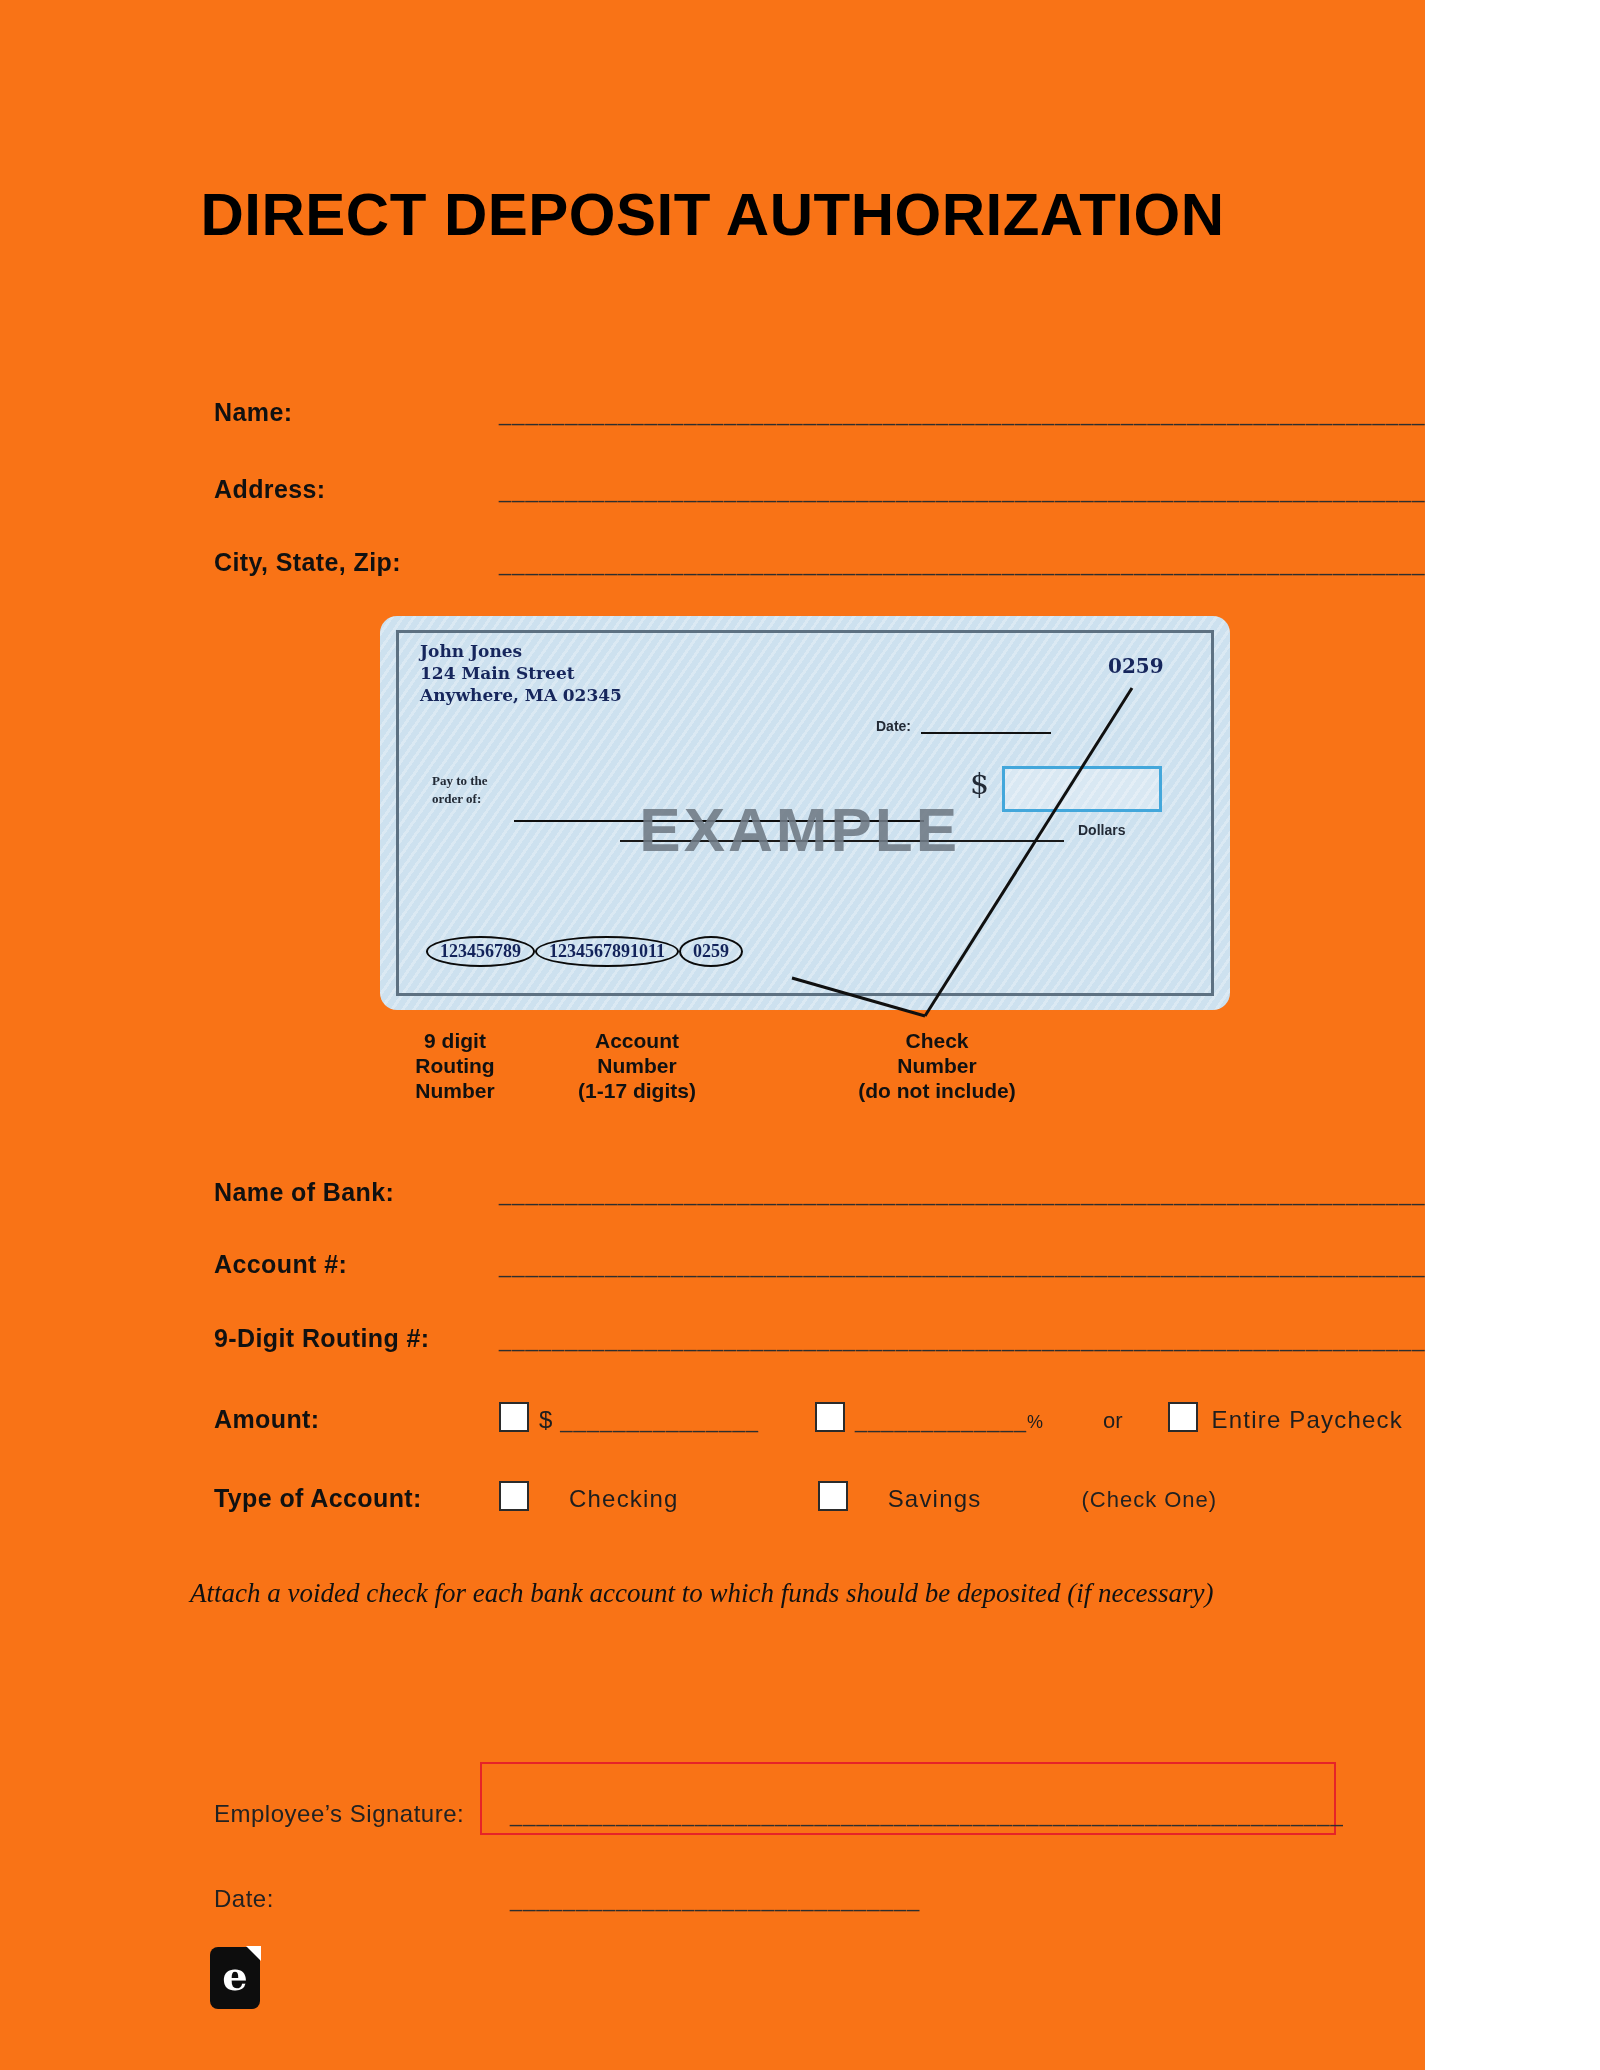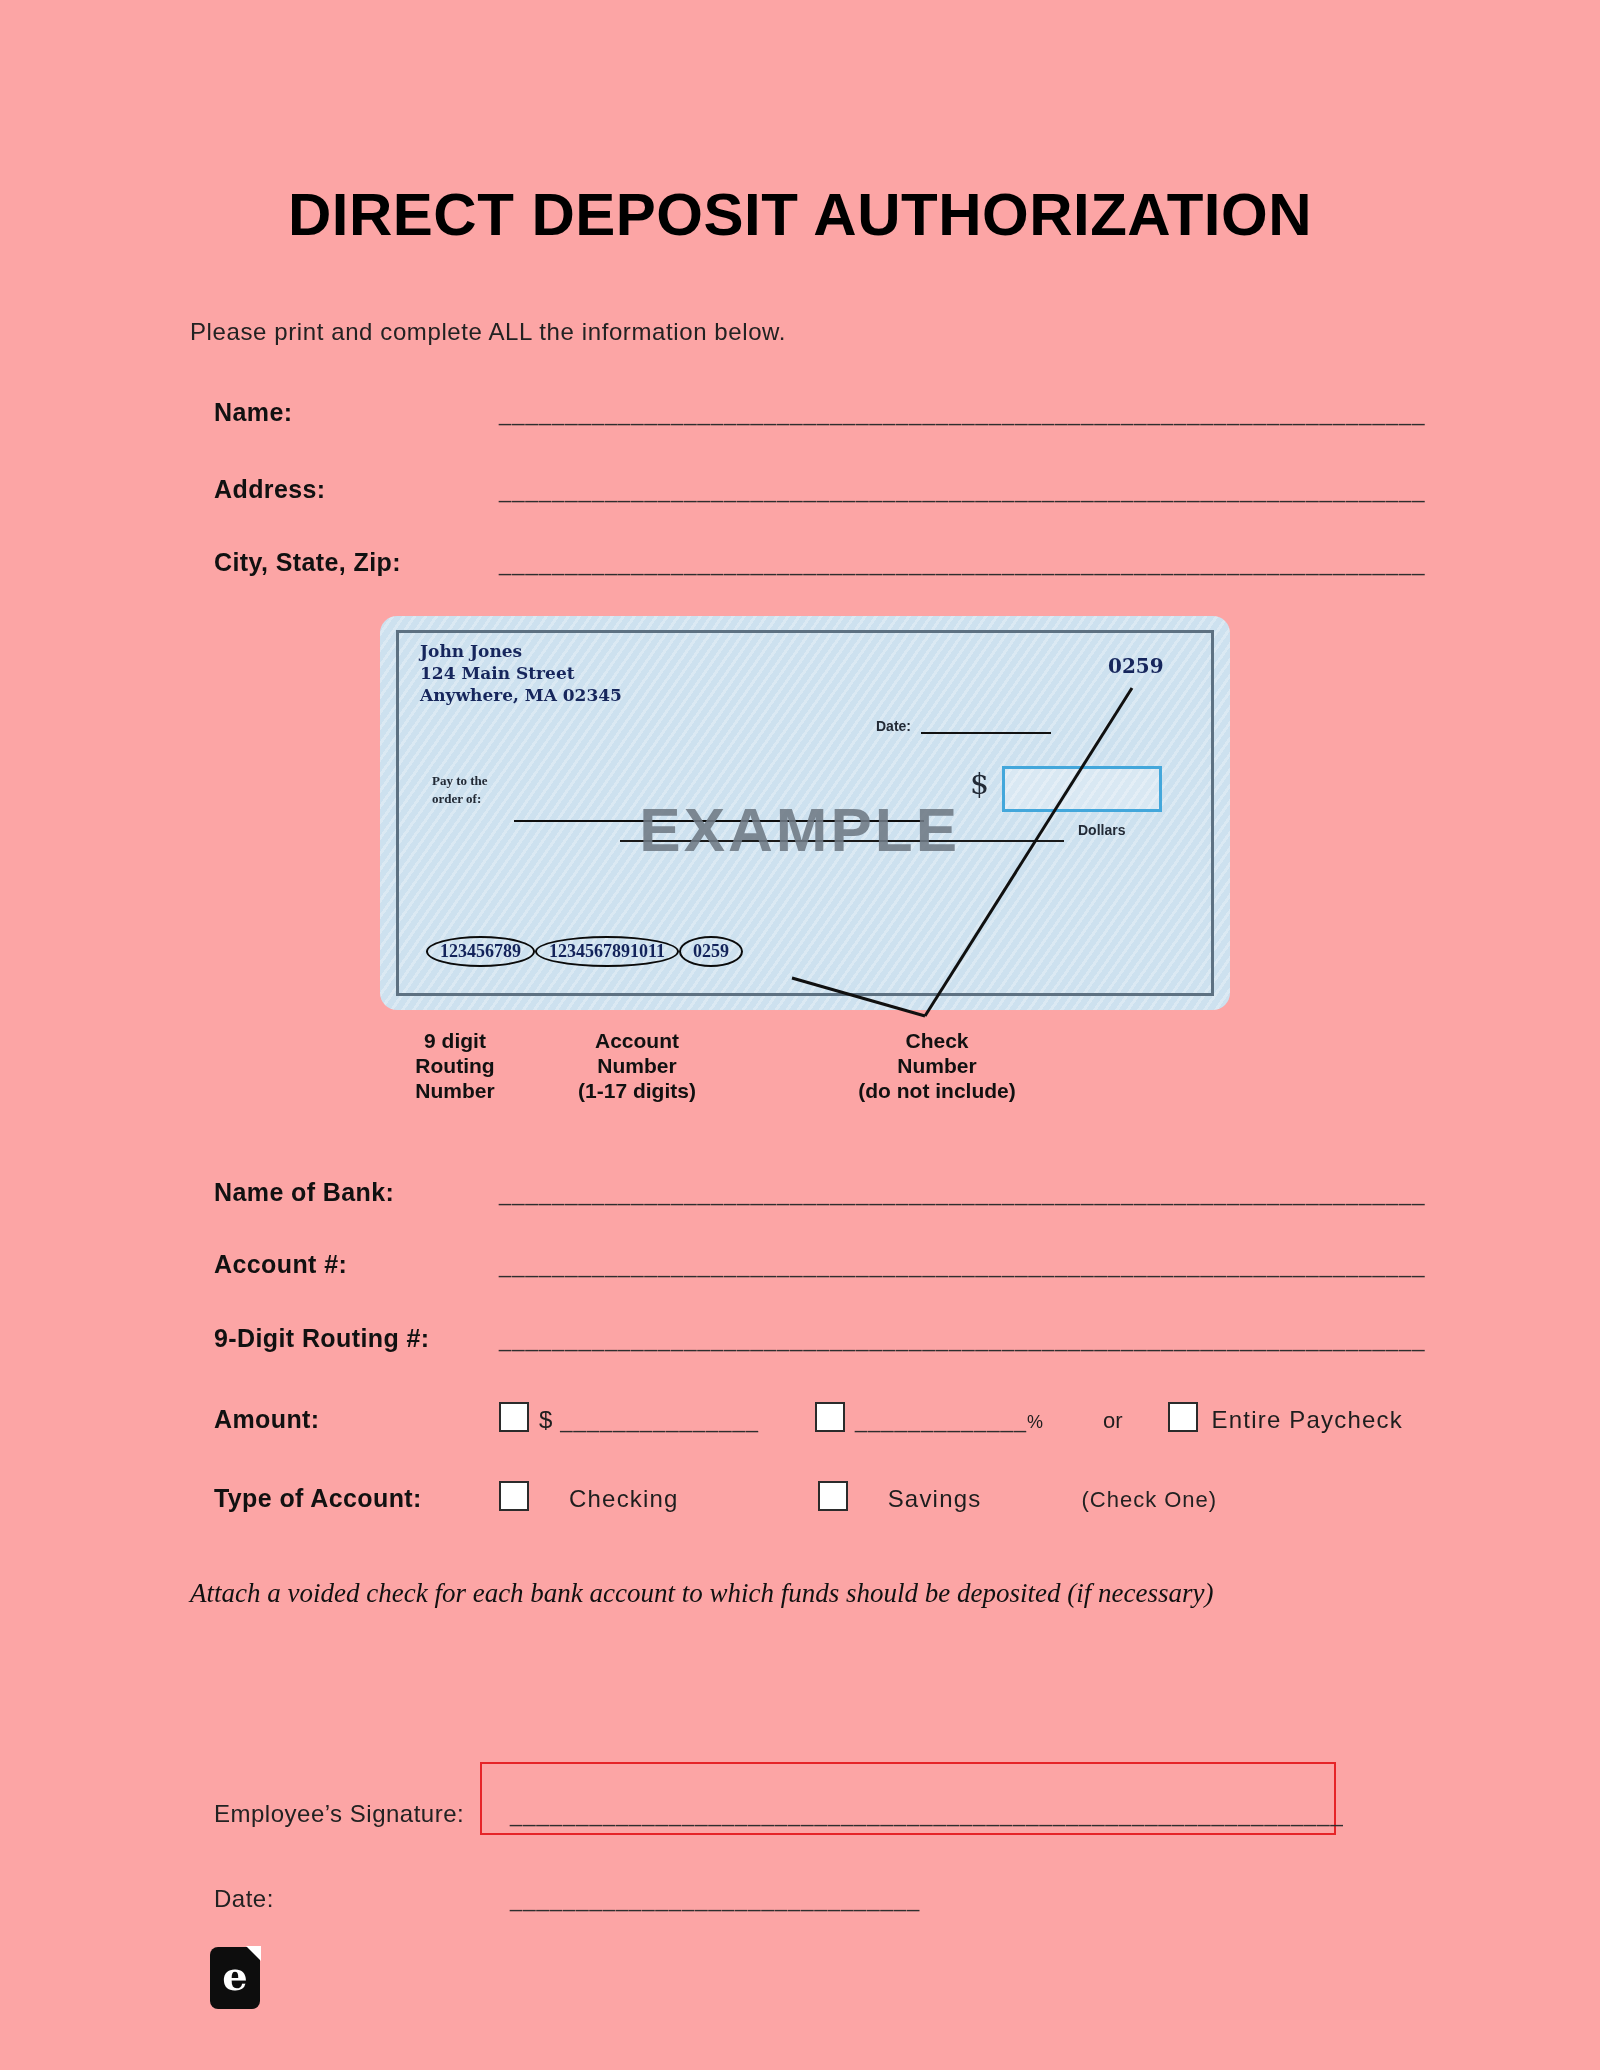--- a/index.html
+++ b/index.html
@@ -1,17 +1,17 @@
 <!DOCTYPE html>
 <html><head>
 <meta charset="utf-8">
 <style>
   html, body { margin: 0; padding: 0; }
   body { background: #ffffff; font-family: "Liberation Sans", sans-serif; color: #1e1e1e; }
-  .page { position: relative; width: 1600px; height: 2070px; background: #fca5a5; overflow: hidden; }
+  .page { position: relative; width: 1425px; height: 2070px; background: #f97316; overflow: hidden; }
 
   .title { position: absolute; top: 140px; left: 0; width: 100%; text-align: center;
            font-size: 60px; font-weight: 800; letter-spacing: 0.5px; color: #000; white-space: nowrap; }
   .instruction { position: absolute; left: 190px; top: 294px; font-size: 24px; letter-spacing: 0.6px; color: #222; }
 
   .frow { position: absolute; left: 190px; display: flex; align-items: baseline; white-space: nowrap; margin-left: 24px; }
   .flabel { flex: 0 0 285px; font-weight: bold; font-size: 25px; letter-spacing: 0.4px; color: #111; }
   .slabel { flex: 0 0 296px; font-size: 24px; letter-spacing: 0.5px; color: #222; }
   .uline { font-size: 22px; letter-spacing: 1px; color: #2e2e2e; }
   .checkbox { display: inline-block; width: 26px; height: 26px; border: 2px solid #2b2b2b;
@@ -69,21 +69,20 @@
                  border-top: 15px solid #ffffff; border-left: 15px solid transparent; }
   .logo-e { color: #fff; font-family: "DejaVu Serif", serif; font-weight: bold; font-size: 40px; line-height: 1;
             transform: translateY(-2px); }
 </style>
 </head>
 <body>
 
 <div class="page">
 
   <h1 class="title">DIRECT DEPOSIT AUTHORIZATION</h1>
-  <p class="instruction">Please print and complete ALL the information below.</p>
 
   <div class="frow" style="top:398px">
     <span class="flabel">Name:</span>
     <span class="uline">______________________________________________________________________</span>
   </div>
   <div class="frow" style="top:475px">
     <span class="flabel">Address:</span>
     <span class="uline">______________________________________________________________________</span>
   </div>
   <div class="frow" style="top:548px">

